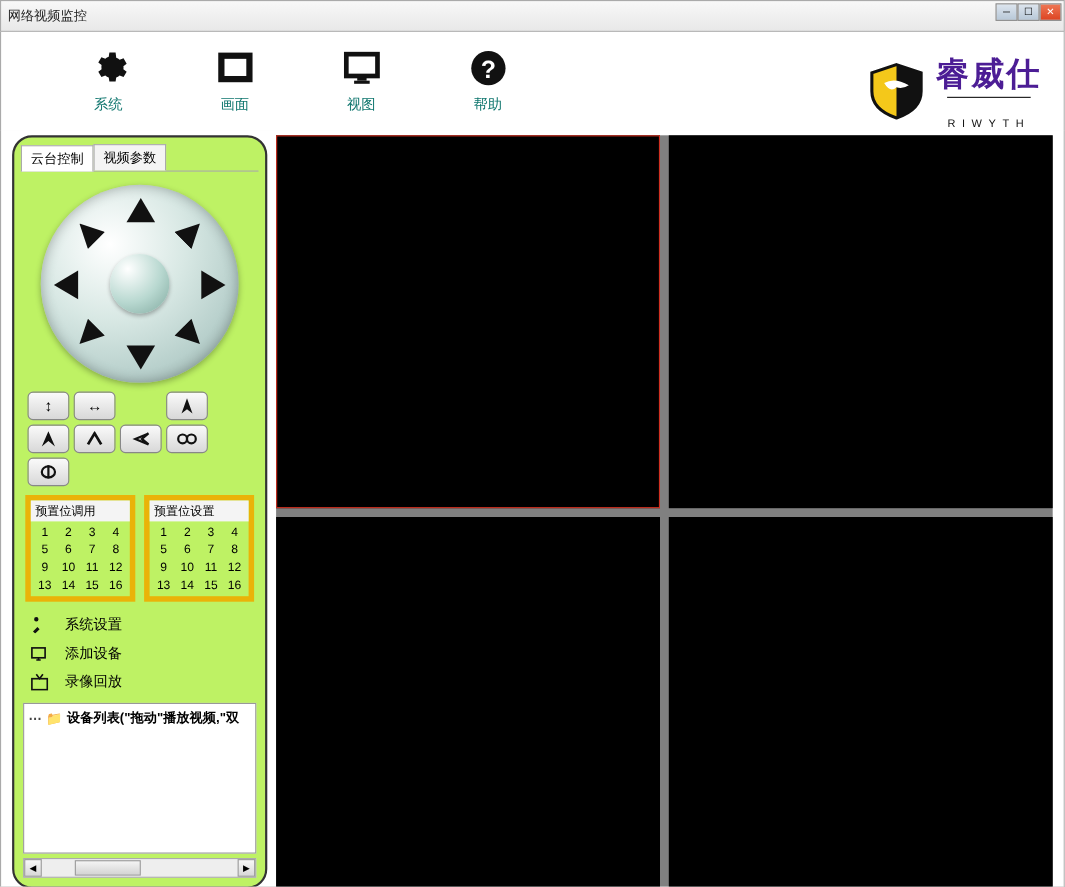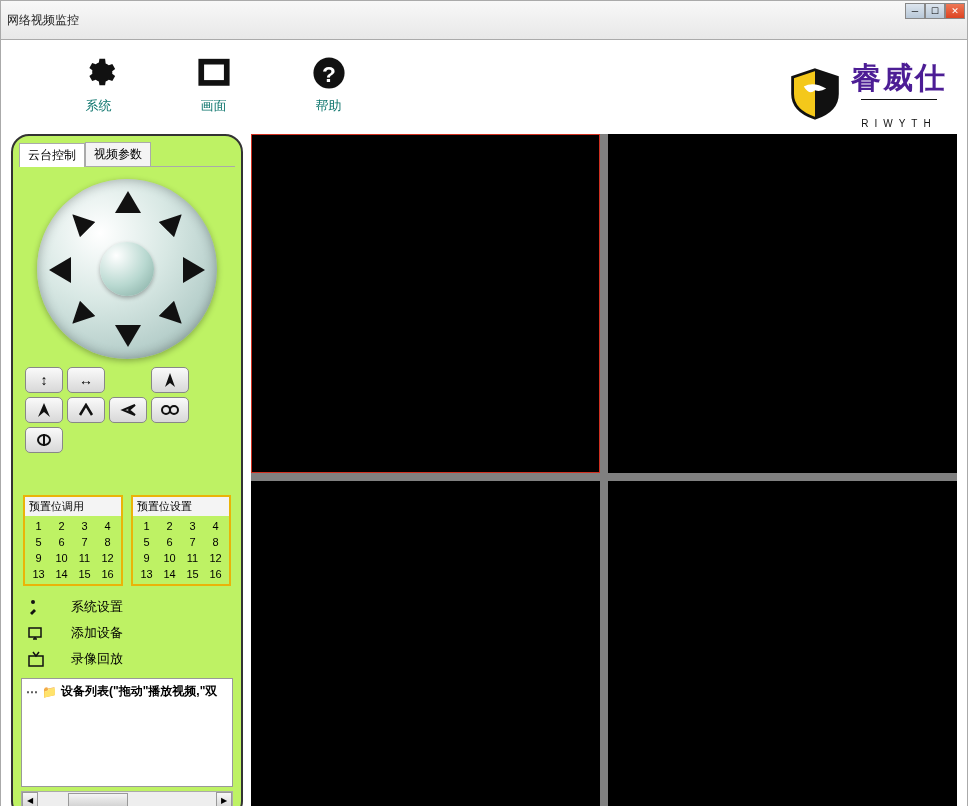--- a/index.html
+++ b/index.html
@@ -5,21 +5,21 @@
 * { box-sizing: border-box; margin: 0; padding: 0; }
 body {
   font-family: "Microsoft YaHei", "SimSun", sans-serif;
   font-size: 12px;
   background: #f0f0f0;
   width: 968px;
   height: 806px;
   overflow: hidden;
 }
 .titlebar {
-  height: 40px;
+  height: 29px;
   background: linear-gradient(#f8f8f8, #e8e8e8);
   border: 1px solid #aaa;
   display: flex;
   align-items: center;
   padding-left: 6px;
   position: relative;
 }
 .titlebar-text { font-size: 12px; color: #222; }
 .window-controls {
   position: absolute;
@@ -154,22 +154,21 @@
   display: flex;
   align-items: center;
   justify-content: center;
   font-size: 14px;
   cursor: pointer;
 }
 .pbtn-spacer { width: 38px; }
 .preset-row { display: flex; gap: 8px; padding: 0 4px; }
 .preset-box {
   flex: 1;
-  border: 2px solid #eab308;
-  margin-top: 34px;
+  border: 5px solid #eab308;
 }
 .preset-title {
   font-size: 11px;
   padding: 2px 4px;
   background: #f4f4f4;
 }
 .preset-grid {
   display: grid;
   grid-template-columns: repeat(4, 1fr);
   padding: 2px;
@@ -177,21 +176,21 @@
 .preset-cell {
   text-align: center;
   padding: 2px 0;
   font-size: 11px;
   cursor: pointer;
 }
 .menu-items { padding: 8px 6px 4px; }
 .menu-item {
   display: flex;
   align-items: center;
-  gap: 26px;
+  gap: 14px;
   padding: 4px 2px;
   font-size: 13px;
   cursor: pointer;
 }
 .menu-icon { width: 18px; height: 18px; display: flex; align-items: center; justify-content: center; }
 .tree {
   flex: 1;
   border: 1px solid #999;
   margin: 2px;
   padding: 4px;
@@ -263,20 +262,30 @@
     </div>
     <span class="tool-label">系统</span>
   </div>
   <div class="tool-item">
     <div class="tool-icon">
       <svg viewBox="0 0 24 24" width="34" height="34">
           <rect x="3" y="4" width="18" height="15" fill="none" stroke="#111" stroke-width="4"></rect>
         </svg>
     </div>
     <span class="tool-label">画面</span>
+  </div>
+  <div class="tool-item">
+    <div class="tool-icon">
+      <svg viewBox="0 0 24 24" width="34" height="34" fill="#111">
+          <rect x="2" y="3" width="20" height="14" fill="none" stroke="#111" stroke-width="3"></rect>
+          <rect x="9" y="18" width="6" height="2"></rect>
+          <rect x="7" y="20" width="10" height="2"></rect>
+        </svg>
+    </div>
+    <span class="tool-label">视图</span>
   </div>
   <div class="tool-item">
     <div class="tool-icon">
       <svg viewBox="0 0 24 24" width="34" height="34" fill="#111">
           <circle cx="12" cy="12" r="11"></circle>
           <text x="12" y="18" font-size="16" fill="#fff" text-anchor="middle" font-weight="bold">?</text>
         </svg>
     </div>
     <span class="tool-label">帮助</span>
   </div>

